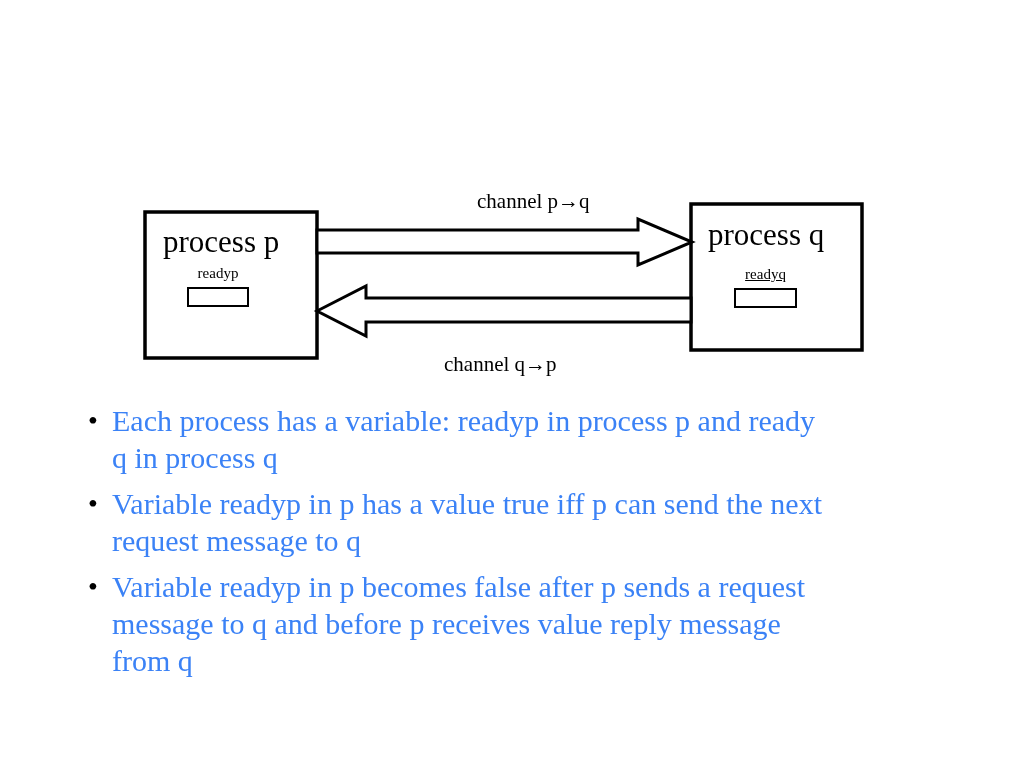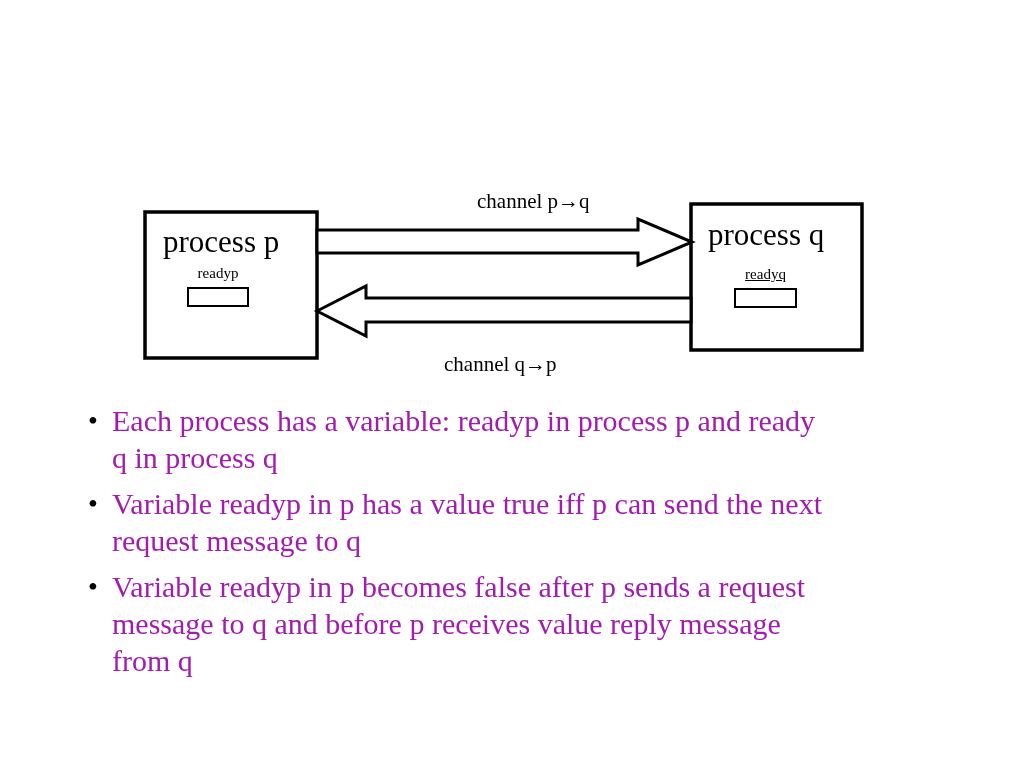--- a/index.html
+++ b/index.html
@@ -59,21 +59,21 @@
     margin-left: 8px;
     flex: 0 0 24px;
     font-size: 28px;
     line-height: 37px;
     color: #000000;
   }
   .bullet-text {
     flex: 1;
     font-size: 30px;
     line-height: 37px;
-    color: #a21caf;
+    color: #3b82f6;
     white-space: pre-line;
   }
 </style>
 </head>
 <body>
 
 <div class="slide">
 
 
   <svg class="diagram-svg" viewBox="0 0 1024 768">

